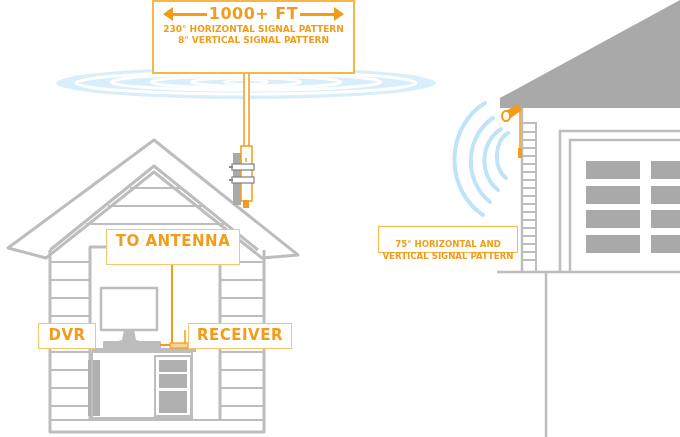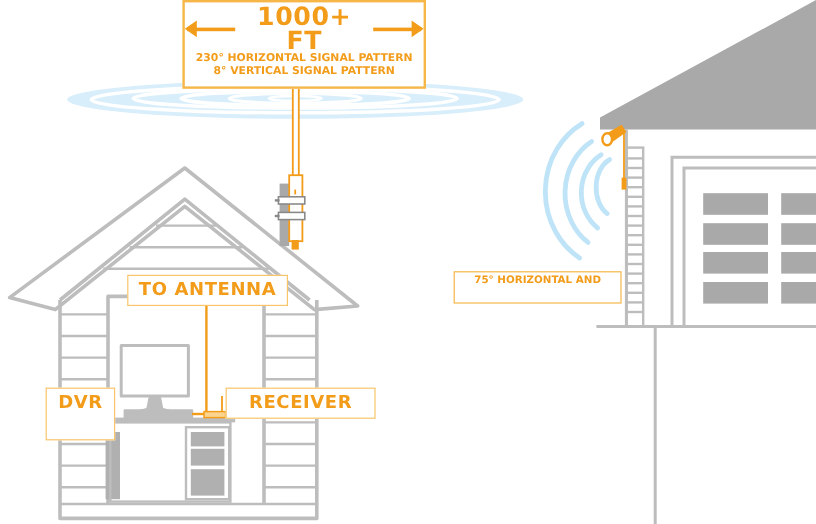--- a/index.html
+++ b/index.html
@@ -1,29 +1,29 @@
 <!DOCTYPE html>
 <html><head>
 <meta charset="utf-8">
 <style>
   html, body { margin:0; padding:0; background:#ffffff; }
   body { width:680px; height:437px; position:relative; overflow:hidden; font-family:"DejaVu Sans", sans-serif; }
   #scene { position:absolute; left:0; top:0; width:680px; height:437px; }
   .lbl { position:absolute; background:#ffffff; border:1.5px solid #f8c56a; color:#f29c1a; text-align:center; box-sizing:border-box; font-weight:bold; }
   #top-box { left:152px; top:0px; width:203px; height:74px; border:2px solid #f6b648; padding-top:2px; }
-  #top-box .big { font-size:21px; line-height:20px; letter-spacing:0.5px; display:flex; align-items:center; }
+  #top-box .big { font-size:16px; line-height:20px; letter-spacing:0.5px; display:flex; align-items:center; justify-content:center; }
   #top-box .arrow { display:inline-block; position:relative; width:42px; height:3px; background:#f29c1a; margin:0 2px; }
   #top-box .arrow.l::before { content:""; position:absolute; left:-2px; top:-6px; border-right:10px solid #f29c1a; border-top:7px solid transparent; border-bottom:7px solid transparent; }
   #top-box .arrow.r::after { content:""; position:absolute; right:-2px; top:-6px; border-left:10px solid #f29c1a; border-top:7px solid transparent; border-bottom:7px solid transparent; }
   #top-box .mid { font-size:14px; line-height:18px; letter-spacing:1px; }
   #top-box .small { font-size:9px; line-height:11px; }
-  #antenna-label { left:106px; top:229px; width:134px; height:26px; font-size:15px; line-height:23px; letter-spacing:0.5px; }
-  #dvr-label { left:38px; top:323px; width:58px; height:44px; font-size:15px; line-height:23px; letter-spacing:0.5px; }
-  #receiver-label { left:188px; top:323px; width:125px; height:26px; font-size:15px; line-height:23px; letter-spacing:0.5px; }
-  #camera-label { left:378px; top:226px; width:140px; height:27px; font-size:8.6px; line-height:11.5px; padding-top:2px; border-color:#f6b648; }
+  #antenna-label { left:106px; top:229px; width:134px; height:36px; font-size:15px; line-height:23px; letter-spacing:0.5px; }
+  #dvr-label { left:38px; top:323px; width:58px; height:26px; font-size:15px; line-height:23px; letter-spacing:0.5px; }
+  #receiver-label { left:188px; top:323px; width:104px; height:26px; font-size:15px; line-height:23px; letter-spacing:0.5px; }
+  #camera-label { left:378px; top:226px; width:140px; height:27px; font-size:8.6px; line-height:11.5px; padding-top:12px; border-color:#f6b648; }
 </style>
 </head>
 <body>
 
 <svg id="scene" viewBox="0 0 680 437" xmlns="http://www.w3.org/2000/svg">
 
   <g fill="none" stroke="#bfe3f7">
     <ellipse cx="246" cy="83" rx="190" ry="16" fill="#d8eefb" stroke="none"></ellipse>
     <ellipse cx="246" cy="83" rx="170" ry="11" stroke="#ffffff" stroke-width="3"></ellipse>
     <ellipse cx="246" cy="82" rx="135" ry="8" stroke="#ffffff" stroke-width="3"></ellipse>
@@ -165,13 +165,14 @@
   <div class="small">230° HORIZONTAL SIGNAL PATTERN</div>
   <div class="small">8° VERTICAL SIGNAL PATTERN</div>
 </div>
 
 <div id="antenna-label" class="lbl">TO ANTENNA</div>
 <div id="dvr-label" class="lbl">DVR</div>
 <div id="receiver-label" class="lbl">RECEIVER</div>
 
 <div id="camera-label" class="lbl">
   <div>75° HORIZONTAL AND</div>
+  <div>VERTICAL SIGNAL PATTERN</div>
 </div>
 
 </body></html>

